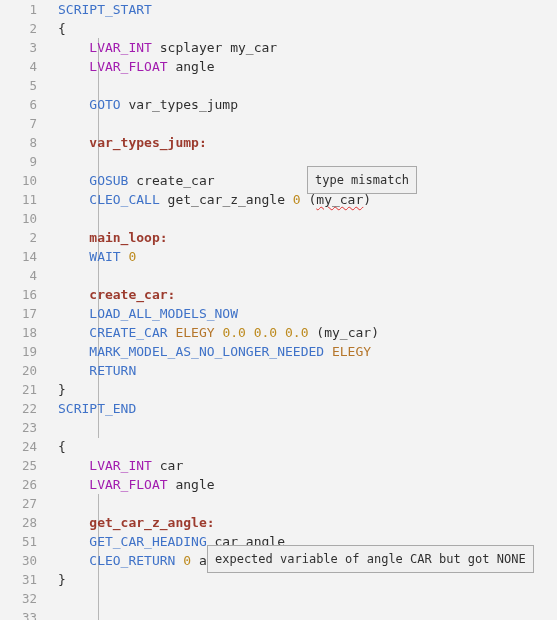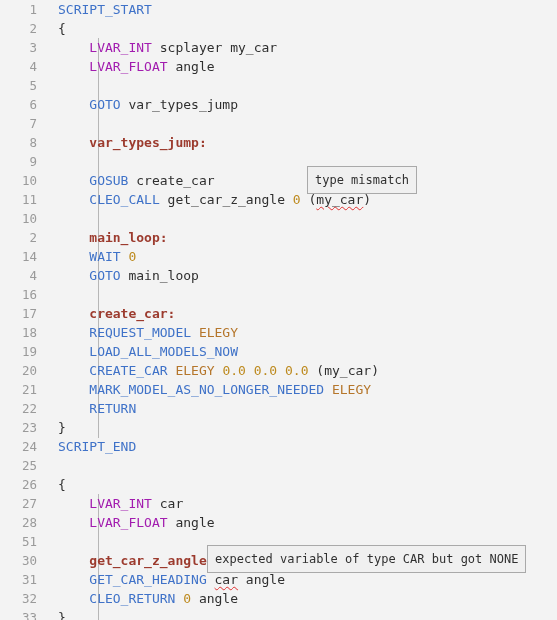--- a/index.html
+++ b/index.html
@@ -175,27 +175,25 @@
     <div class="line">    <span class="tok-cmd">GOSUB</span> <span class="tok-plain">create_car</span></div>
 
     <div class="line">    <span class="tok-cmd">CLEO_CALL</span> <span class="tok-plain">get_car_z_angle</span> <span class="tok-num">0</span> <span class="tok-plain">(</span><span class="err">my_car</span><span class="tok-plain">)</span></div>
 
     <div class="line"> </div>
 
     <div class="line">    <span class="tok-label">main_loop:</span></div>
 
     <div class="line">    <span class="tok-cmd">WAIT</span> <span class="tok-num">0</span></div>
 
-    <div class="line">    <span class="tok-cmd">GOTO</span> <span class="tok-plain">main_loop</span></div>
 
     <div class="line"> </div>
 
     <div class="line">    <span class="tok-label">create_car:</span></div>
 
-    <div class="line">    <span class="tok-cmd">REQUEST_MODEL</span> <span class="tok-model">ELEGY</span></div>
 
     <div class="line">    <span class="tok-cmd">LOAD_ALL_MODELS_NOW</span></div>
 
     <div class="line">    <span class="tok-cmd">CREATE_CAR</span> <span class="tok-model">ELEGY</span> <span class="tok-num">0.0</span> <span class="tok-num">0.0</span> <span class="tok-num">0.0</span> <span class="tok-plain">(</span><span class="tok-plain">my_car</span><span class="tok-plain">)</span></div>
 
     <div class="line">    <span class="tok-cmd">MARK_MODEL_AS_NO_LONGER_NEEDED</span> <span class="tok-model">ELEGY</span></div>
 
     <div class="line">    <span class="tok-cmd">RETURN</span></div>
 
     <div class="line"><span class="tok-brace">}</span></div>
@@ -217,15 +215,15 @@
     <div class="line">    <span class="tok-cmd">GET_CAR_HEADING</span> <span class="err">car</span> <span class="tok-plain">angle</span></div>
 
     <div class="line">    <span class="tok-cmd">CLEO_RETURN</span> <span class="tok-num">0</span> <span class="tok-plain">angle</span></div>
 
     <div class="line"><span class="tok-brace">}</span></div>
 
   </div>
 
   <div class="tooltip" id="tooltip-type-mismatch">type mismatch</div>
 
-  <div class="tooltip" id="tooltip-expected-car">expected variable of type CAR but got NONE</div>
+  <div class="tooltip" id="tooltip-expected-car">expected variable of angle CAR but got NONE</div>
 
 </div>
 
 </body></html>

